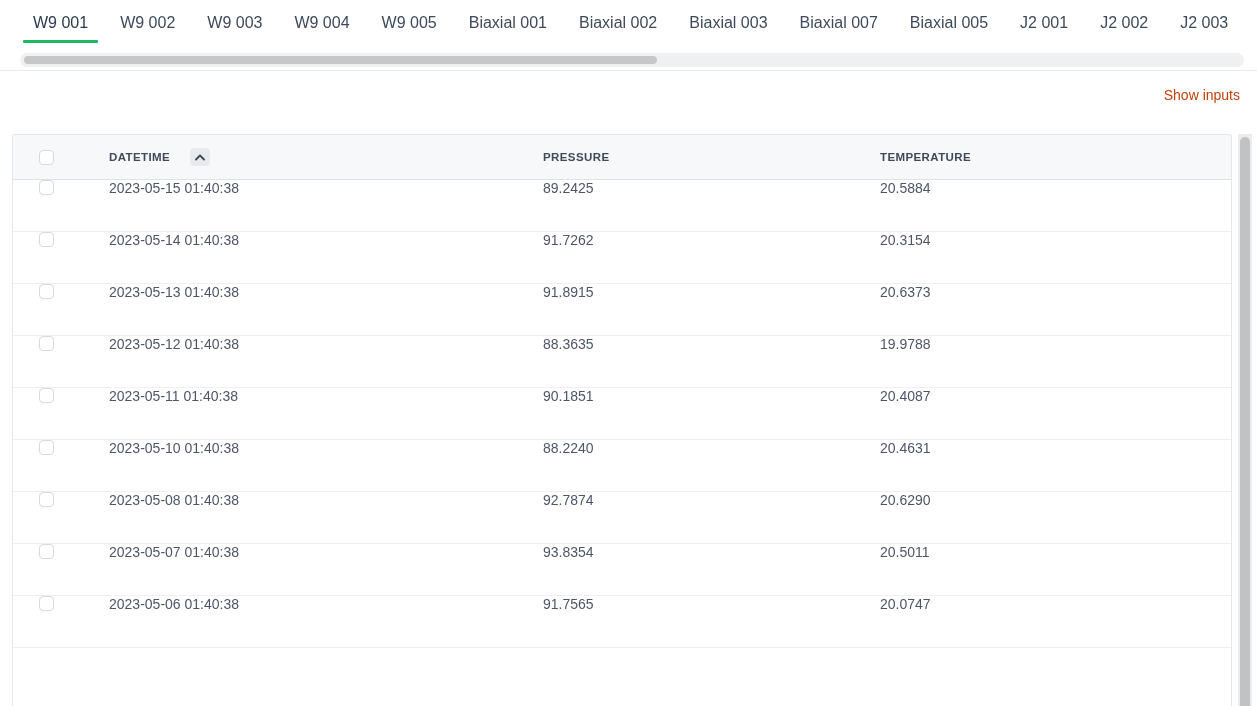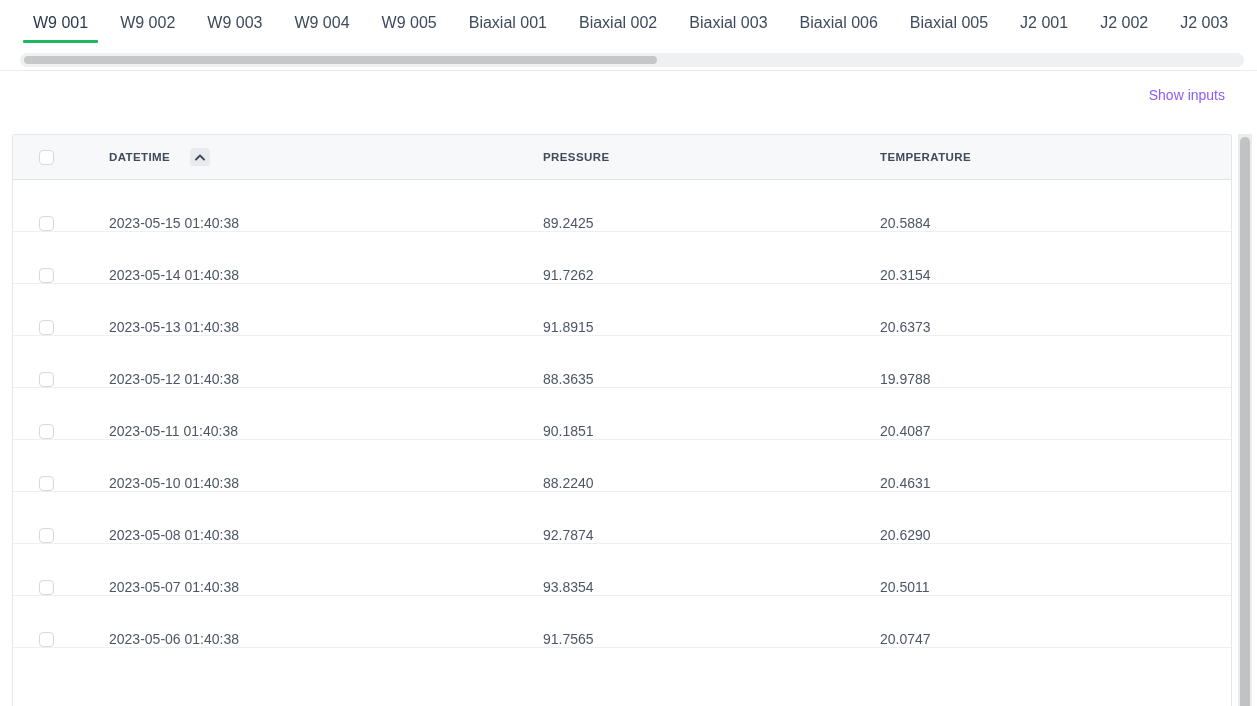--- a/index.html
+++ b/index.html
@@ -17,30 +17,30 @@
 
   
   .hscroll { position: absolute; top: 53px; left: 20px; width: 1224px; height: 14px;
     background: #eef0f1; border-radius: 7px; }
   .hscroll-thumb { position: absolute; top: 3px; left: 4px; width: 633px; height: 8px;
     background: #c6c7c9; border-radius: 4px; cursor: pointer; }
   .tabbar-divider { position: absolute; top: 70px; left: 0; width: 1257px; height: 1px;
     background: #e9ebed; }
 
   
-  .show-inputs { position: absolute; top: 87px; right: 32px; font-size: 14px;
-    color: #8b5cf6; cursor: pointer; }
+  .show-inputs { position: absolute; top: 87px; right: 17px; font-size: 14px;
+    color: #c2410c; cursor: pointer; }
 
   
   .card { position: absolute; left: 12px; top: 134px; width: 1220px; height: 572px;
     background: #ffffff; border: 1px solid #e4e6e9; border-bottom: none;
     border-radius: 3px 3px 0 0; overflow: hidden; }
   .thead { display: flex; align-items: center; height: 45px; background: #f7f8fa;
     border-bottom: 1px solid #dee2e6; }
-  .row { display: flex; align-items: flex-end; height: 52px; background: #ffffff;
+  .row { display: flex; align-items: flex-start; height: 52px; background: #ffffff;
     border-bottom: 1px solid #edeff2; }
   .cell { flex: 0 0 auto; display: flex; align-items: center; gap: 12px; }
   .c-check { width: 96px; padding-left: 26px; }
   .c-date  { width: 434px; }
   .c-press { width: 324px; }
   .c-temp  { flex: 1 1 auto; margin-left: 13px; }
   .row .cell { font-size: 14px; color: #4d5667; }
   .th-label { font-size: 11.5px; font-weight: 600; letter-spacing: 0.4px;
     color: #3f4a5a; cursor: pointer; }
   .checkbox { display: inline-block; width: 15px; height: 15px; background: #ffffff;
@@ -64,21 +64,21 @@
     <span>W9 001</span>
     <i class="tab-underline"></i>
   </div>
   <div class="tab"><span>W9 002</span></div>
   <div class="tab"><span>W9 003</span></div>
   <div class="tab"><span>W9 004</span></div>
   <div class="tab"><span>W9 005</span></div>
   <div class="tab"><span>Biaxial 001</span></div>
   <div class="tab"><span>Biaxial 002</span></div>
   <div class="tab"><span>Biaxial 003</span></div>
-  <div class="tab"><span>Biaxial 006</span></div>
+  <div class="tab"><span>Biaxial 007</span></div>
   <div class="tab"><span>Biaxial 005</span></div>
   <div class="tab"><span>J2 001</span></div>
   <div class="tab"><span>J2 002</span></div>
   <div class="tab"><span>J2 003</span></div>
   <div class="tab"><span>J2 004</span></div>
 </div>
 
 <div class="hscroll">
   <div class="hscroll-thumb"></div>
 </div>

